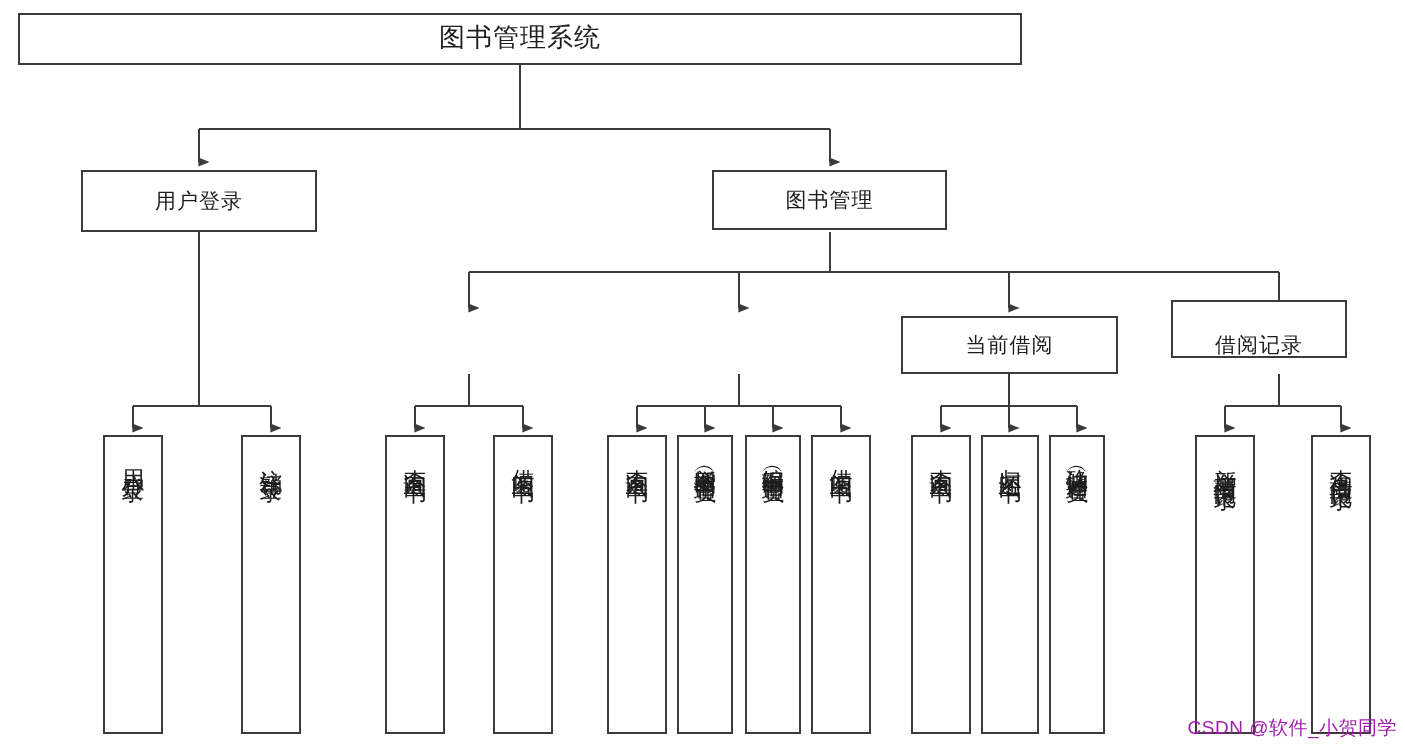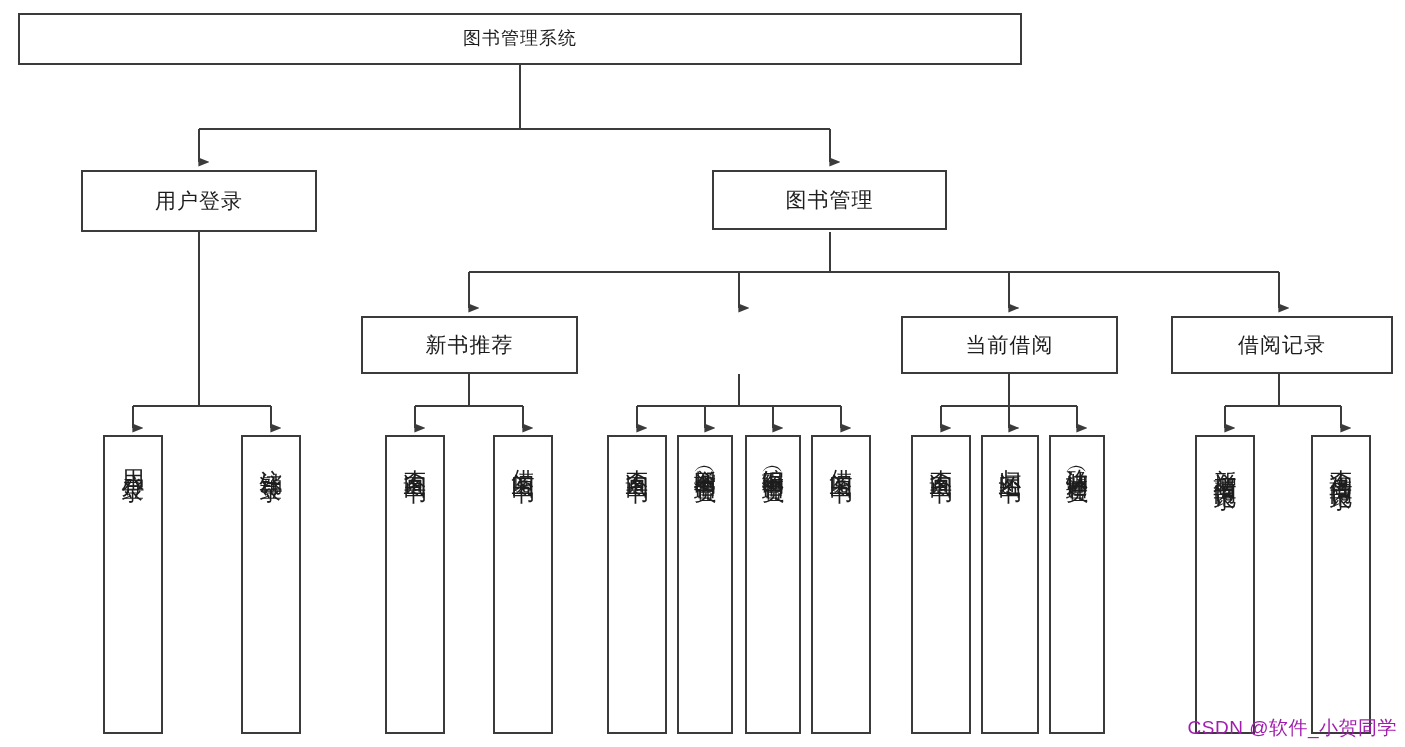--- a/index.html
+++ b/index.html
@@ -26,21 +26,21 @@
   }
   .node .label{
     font-size:21px;
     letter-spacing:1px;
     white-space:nowrap;
     line-height:1.1;
   }
 
   
   .node.h .label{font-size:21px;}
-  .node.root .label{font-size:18px;}
+  .node.root .label{font-size:26px;font-family:Liberation Mono, monospace;}
 
   
   .node.v{
     align-items:flex-start;
     justify-content:center;
     padding-top:14px;
   }
   .node.v .label{
     writing-mode:vertical-rl;
     text-orientation:upright;
@@ -121,27 +121,24 @@
     <span class="label">图书管理系统</span>
   </div>
 
   <div class="node h" style="left:81px;top:170px;width:236px;height:62px;">
     <span class="label">用户登录</span>
   </div>
   <div class="node h" style="left:712px;top:170px;width:235px;height:60px;">
     <span class="label">图书管理</span>
   </div>
 
-  <div class="node h" style="left:361px;top:316px;width:217px;height:58px;">
-    <span class="label">新书推荐</span>
-  </div>
   <div class="node h" style="left:901px;top:316px;width:217px;height:58px;justify-content:center;">
     <span class="label">当前借阅</span>
   </div>
-  <div class="node h" style="left:1171px;top:316px;width:222px;height:58px;">
+  <div class="node h" style="left:1171px;top:300px;width:176px;height:58px;align-items:flex-end;">
     <span class="label">借阅记录</span>
   </div>
 
   <div class="node v" style="left:103px;top:435px;width:60px;height:299px;">
     <span class="label">用户登录</span>
   </div>
   <div class="node v" style="left:241px;top:435px;width:60px;height:299px;">
     <span class="label">注销登录</span>
   </div>
 

